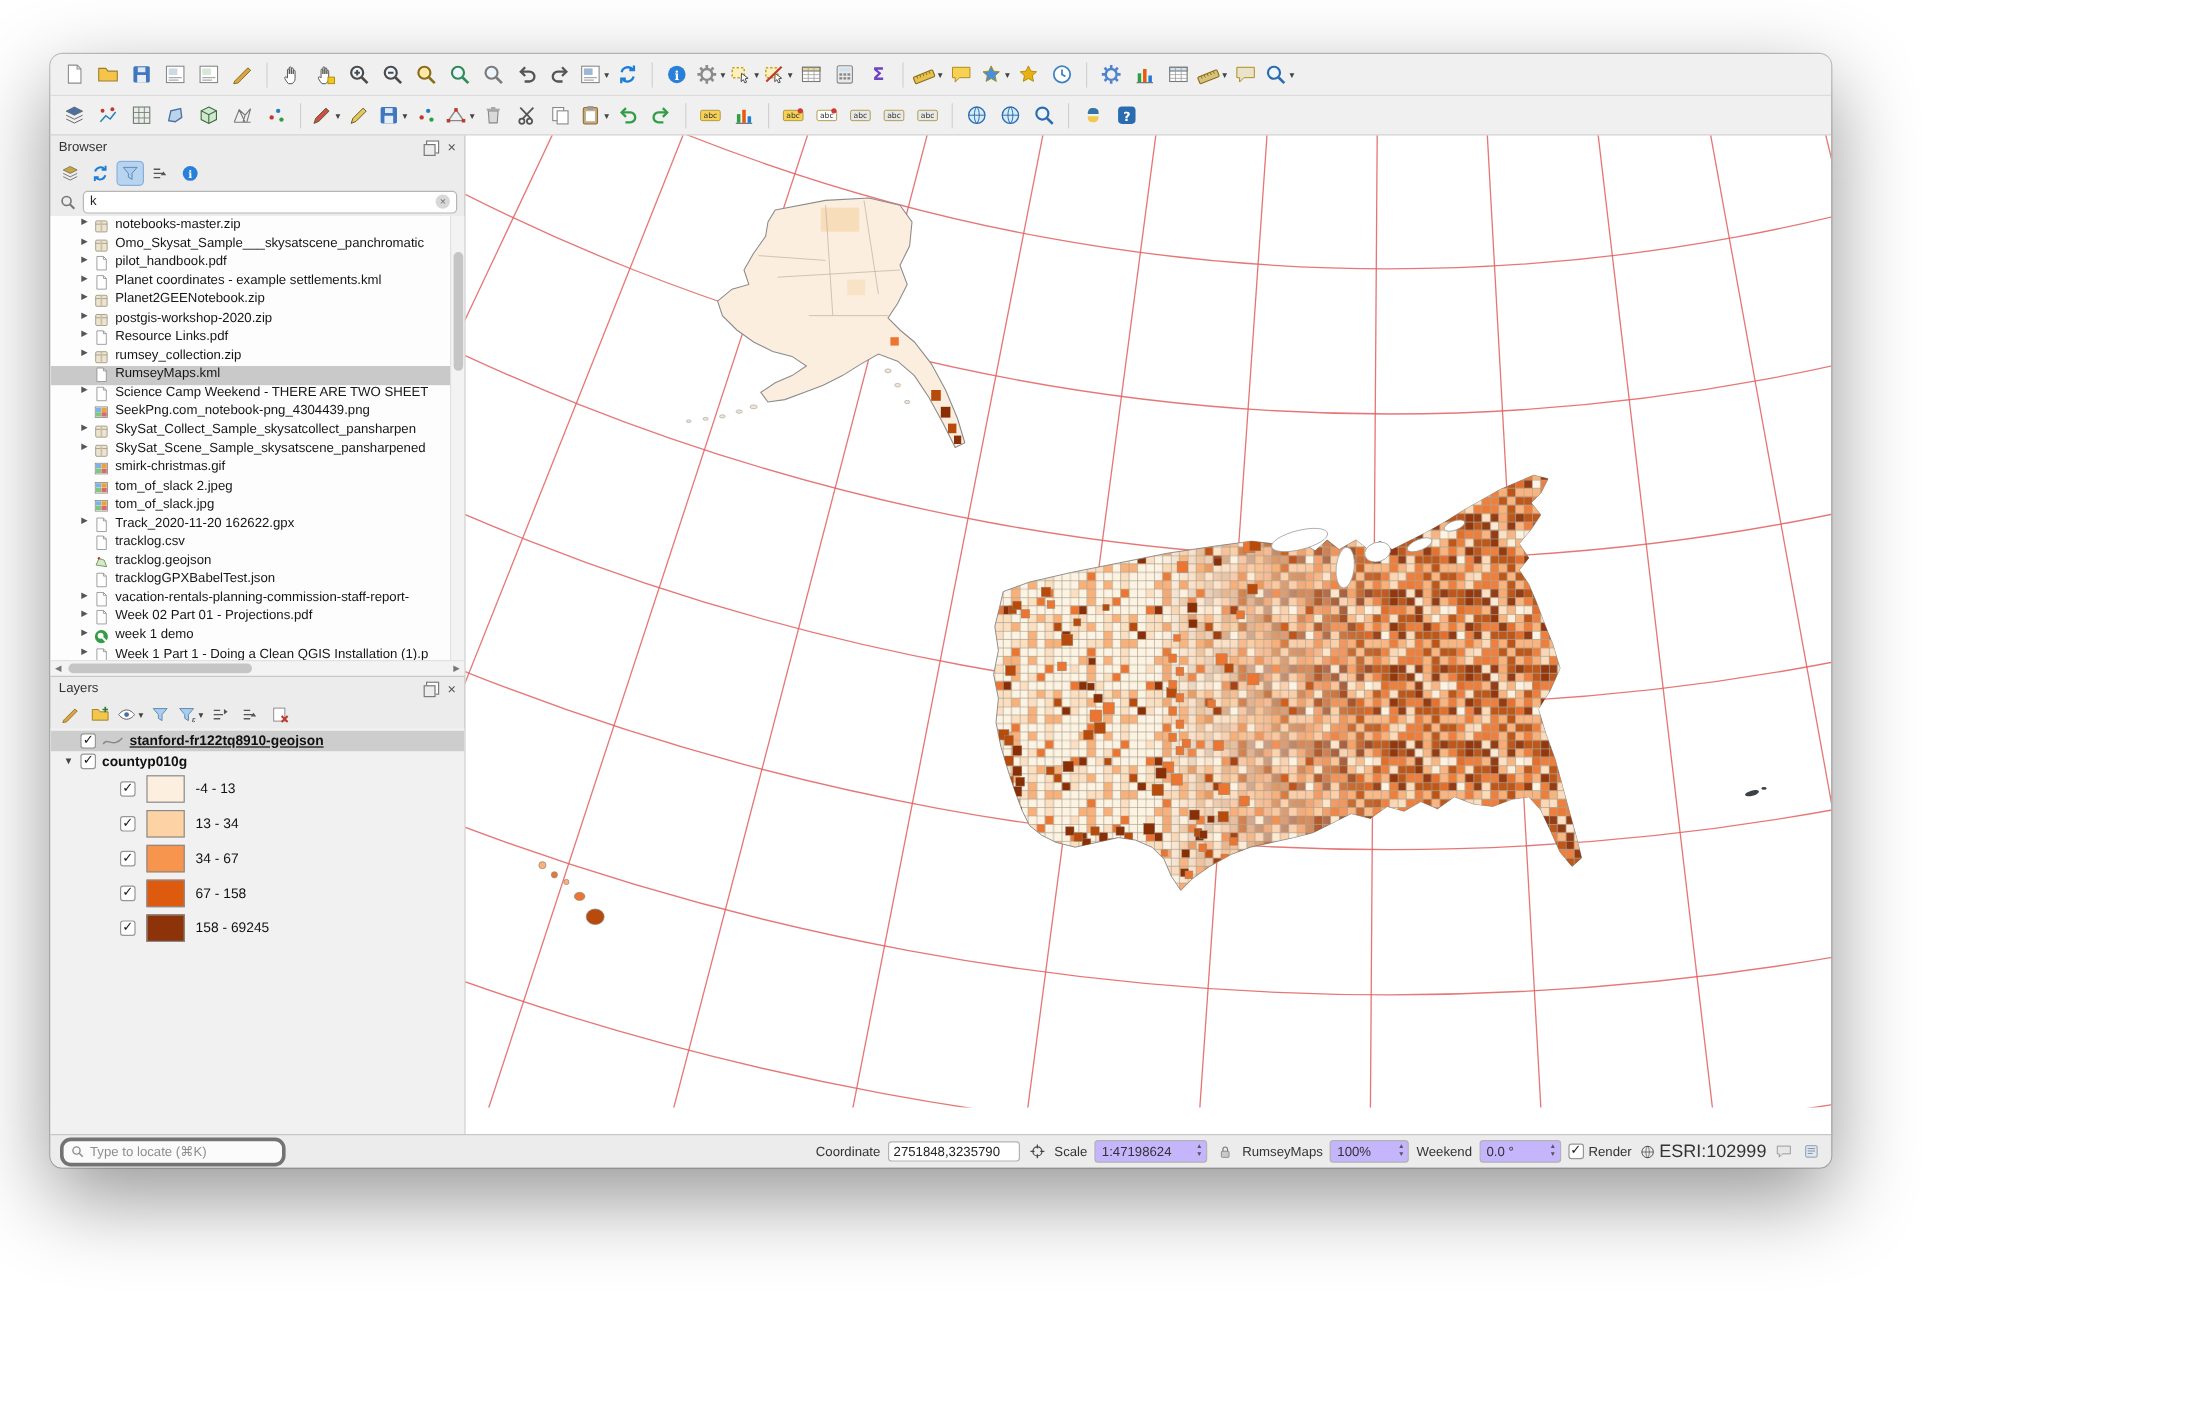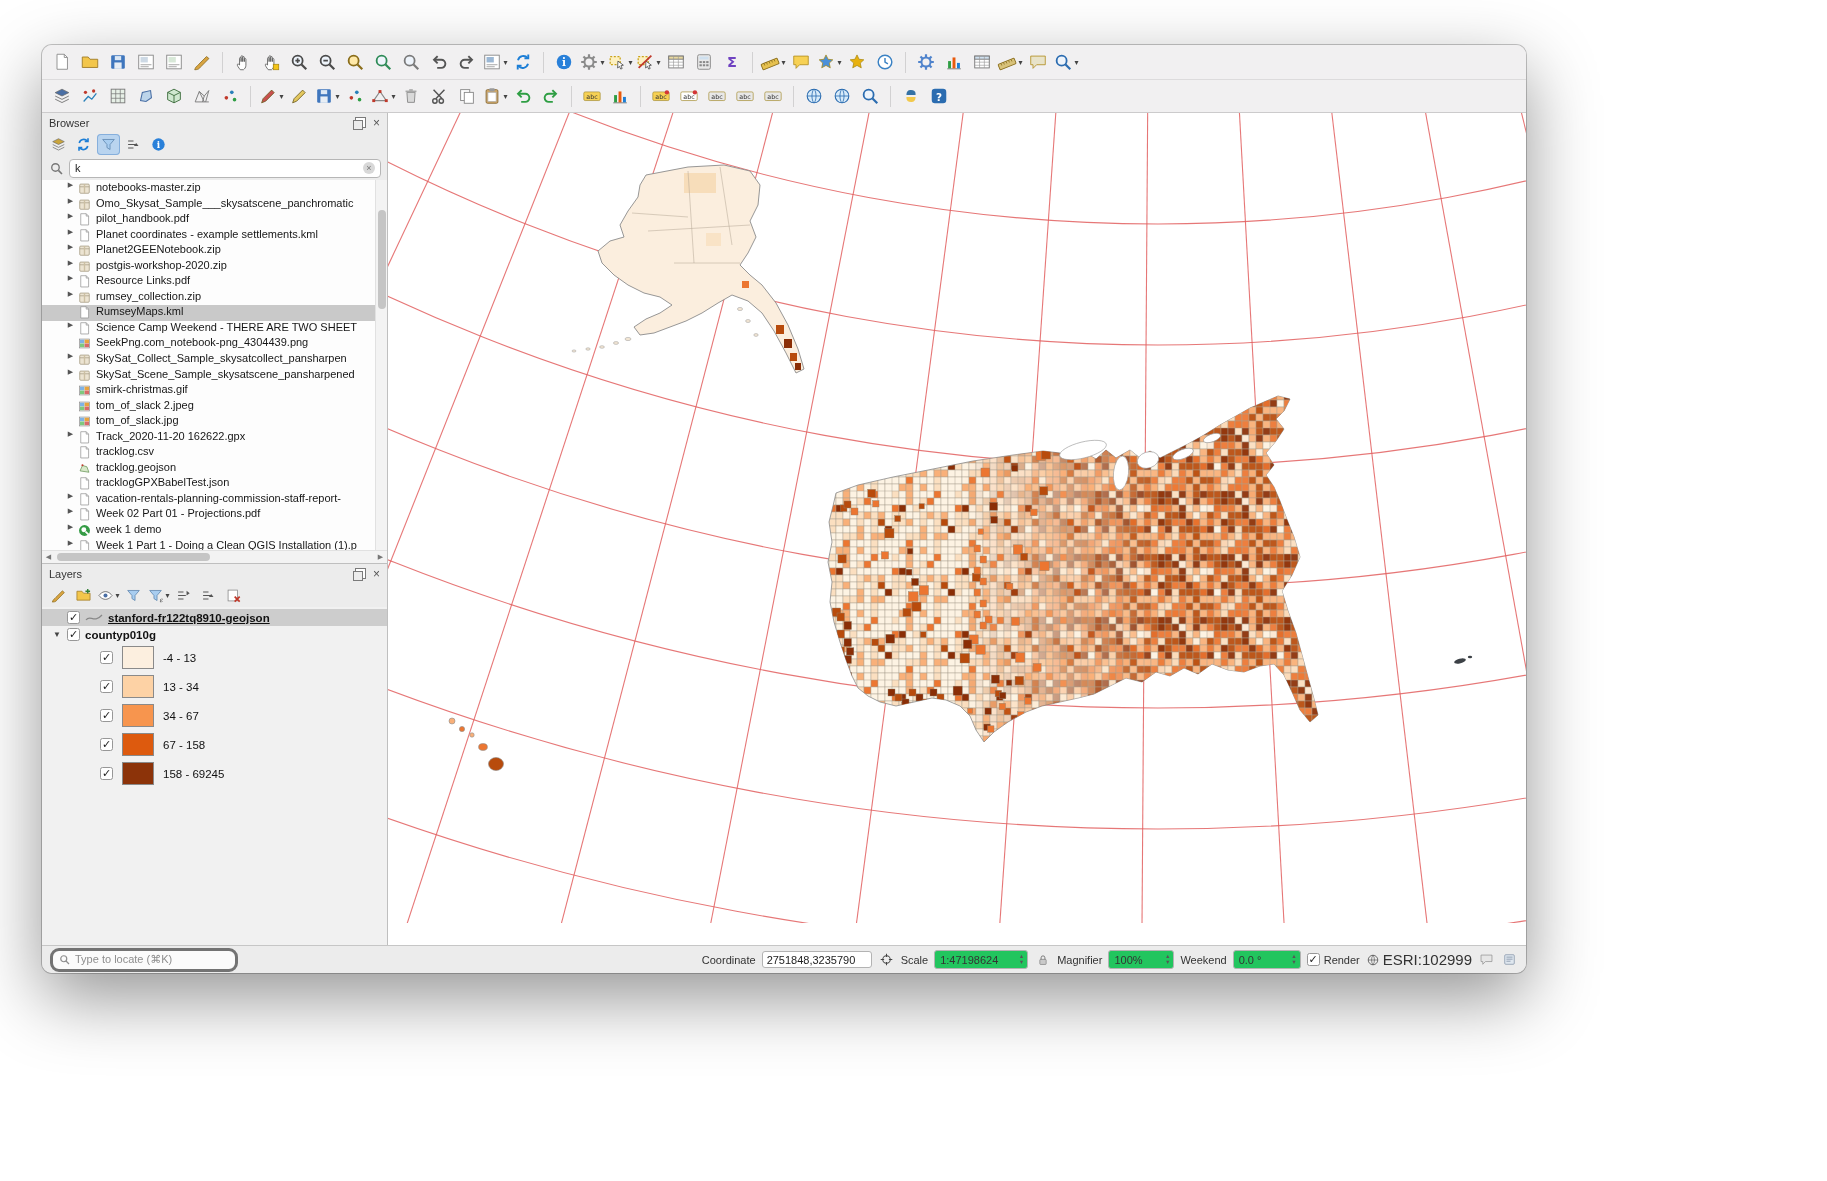--- a/index.html
+++ b/index.html
@@ -63,21 +63,21 @@
   .legrow .leglabel{color:#111}
   
   .canvas{flex:1;position:relative;background:#ffffff;min-width:0}
   .canvas svg{position:absolute;left:0;top:0}
   
   .statusbar{height:27px;border-top:1px solid #c6c6c6;background:#ececec;display:flex;align-items:center;padding:0 8px;gap:8px;font-size:11px;color:#333;flex:none}
   .locate{width:170px;height:18px;border:3px solid #737373;border-radius:9px;background:#fbfbfb;display:flex;align-items:center;padding:0 6px;gap:5px;color:#8e8e8e}
   .sb-right{margin-left:auto;display:flex;align-items:center;gap:6px}
   .sb-label{color:#333}
   .sb-input{height:17px;border:1px solid #b3b3b3;border-radius:3px;background:#fff;font-size:11px;padding:0 4px;font-family:inherit;color:#222;box-sizing:border-box}
-  .combo{height:17px;border:1px solid #b3b3b3;border-radius:3px;background:#22c55e;display:flex;align-items:center;padding:0 3px 0 5px;gap:4px}
+  .combo{height:17px;border:1px solid #b3b3b3;border-radius:3px;background:#c4b5fd;display:flex;align-items:center;padding:0 3px 0 5px;gap:4px}
   .steppers{display:flex;flex-direction:column;font-size:5.5px;line-height:5.5px;color:#555}
   .sb-icon{width:17px;height:17px;display:flex;align-items:center;justify-content:center}
   .sb-icon svg{display:block}
   .renderwrap{display:flex;align-items:center;gap:4px}
   .crs{display:flex;align-items:center;gap:3px;font-size:15px}
 </style>
 </head>
 <body>
 
 <div class="window">
@@ -1371,21 +1371,21 @@
             <span>▲</span>
             <span>▼</span>
           </span>
       </div>
       <span class="sb-icon">
           <svg width="14" height="14" viewBox="0 0 22 22">
             <rect x="6" y="10" width="10" height="8" rx="1.2" fill="#c9c9c9" stroke="#777"></rect>
             <path d="M8 10V7.5a3 3 0 0 1 6 0V10" fill="none" stroke="#777" stroke-width="1.5"></path>
           </svg>
         </span>
-      <span class="sb-label">Magnifier</span>
+      <span class="sb-label">RumseyMaps</span>
       <div class="combo" style="width:56px">
         <span style="flex:1">100%</span>
         <span class="steppers">
             <span>▲</span>
             <span>▼</span>
           </span>
       </div>
       <span class="sb-label">Weekend</span>
       <div class="combo" style="width:58px">
         <span style="flex:1">0.0 °</span>

